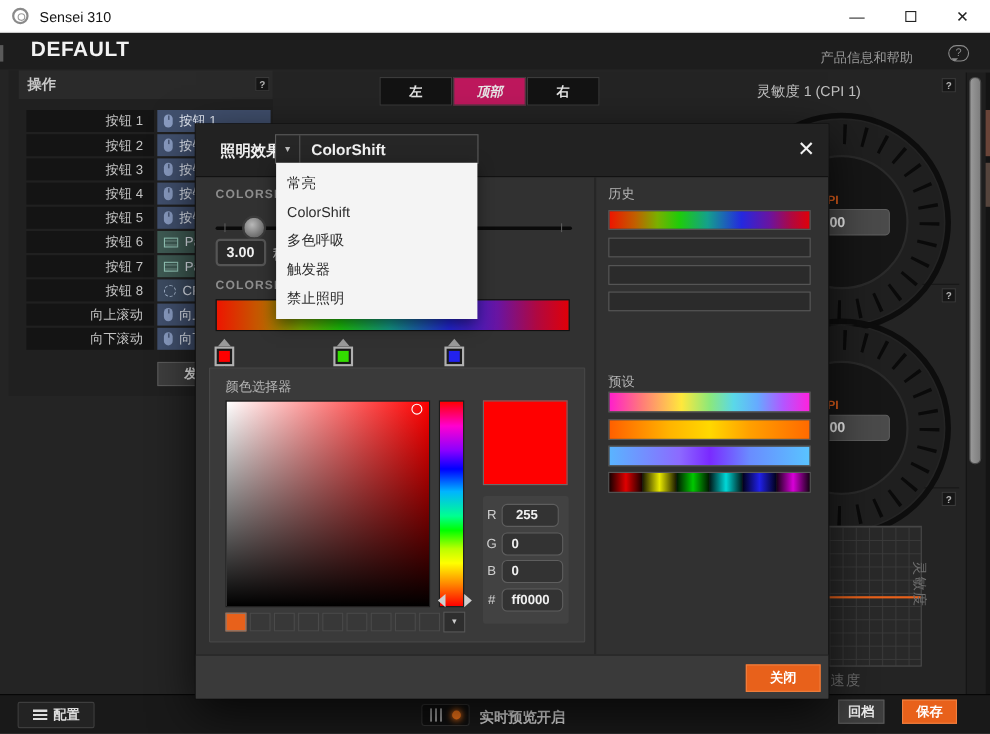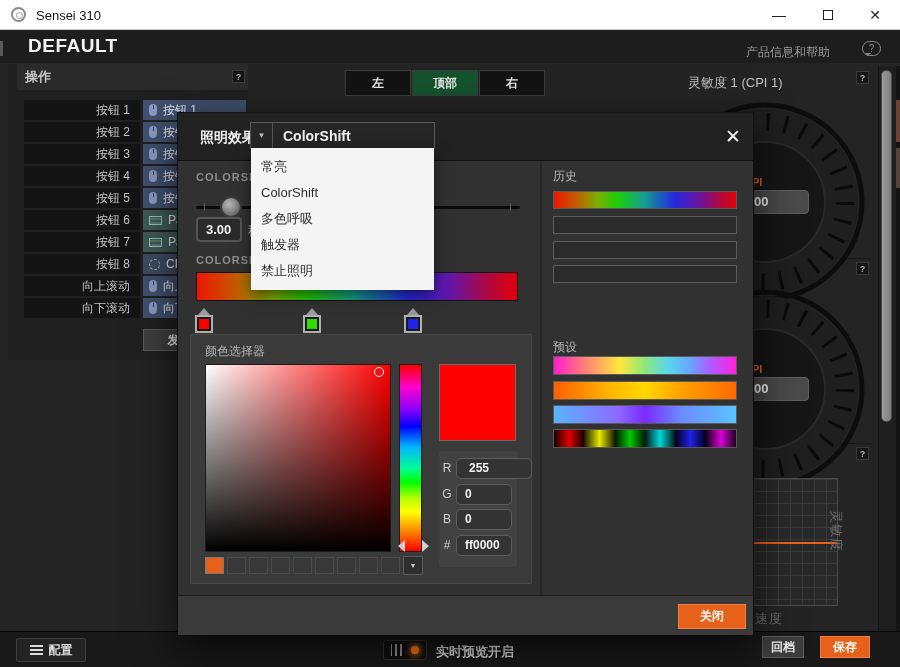--- a/index.html
+++ b/index.html
@@ -18,21 +18,21 @@
   
   .header{left:0;top:30px;width:900px;height:33px;background:#1d1d1d;}
   .edge-accent{left:0;top:41px;width:3px;height:15px;background:#5a5a5a;}
   .profile{left:28px;top:35px;font-size:19px;font-weight:bold;color:#f2f2f2;letter-spacing:.5px;}
   .help-link{left:746px;top:44px;font-size:12px;color:#9a9a9a;}
   .bubble{left:862px;top:41px;width:19px;height:15px;border:1.5px solid #8a8a8a;border-radius:8px;color:#8a8a8a;font-size:10px;text-align:center;line-height:14px;}
   .bubble::after{content:"";position:absolute;left:2px;bottom:-4px;border:3px solid transparent;border-top-color:#8a8a8a;}
 
   
   .tab{top:70px;width:66px;height:26px;background:#131313;border:1px solid #3c3c3c;color:#e8e8e8;font-size:12px;font-weight:bold;text-align:center;line-height:24px;}
-  .tab.sel{background:#14532d;}
+  .tab.sel{background:#be185d;font-style:italic;}
 
   
   .panel{background:#202020;}
   .panel-hd{background:#2a2a2a;color:#c8c8c8;font-size:13px;font-weight:bold;line-height:26px;padding-left:8px;margin-left:9px;}
   .help-ic{width:13px;height:13px;background:#161616;border:1px solid #3a3a3a;color:#b0b0b0;font-size:9px;font-weight:bold;text-align:center;line-height:12px;}
   .lcell{left:16px;width:116px;height:20px;background:#141414;color:#c4c4c4;font-size:12px;text-align:right;line-height:20px;padding-right:10px;}
   .acell{left:135px;width:103px;height:20px;font-size:12px;color:#e6ebf5;line-height:20px;display:flex;align-items:center;gap:6px;padding-left:6px;}
   .c-blue{background:#41506e;}
   .c-teal{background:#3f5b54;}
   .c-cpi{background:#3d4c62;}
@@ -299,21 +299,21 @@
       <div class="abs sv" style="left:14px;top:29px;width:186px;height:188px;">
         <span class="abs sv-ring" style="left:168px;top:2px;"></span>
       </div>
       <div class="abs hue" style="left:208px;top:29px;width:23px;height:188px;"></div>
       <span class="abs hue-tri-r" style="left:201px;top:205px;"></span>
       <span class="abs hue-tri-l" style="left:231px;top:205px;"></span>
       <div class="abs preview" style="left:248px;top:29px;width:77px;height:77px;"></div>
 
       <div class="abs rgb-panel" style="left:248px;top:116px;width:78px;height:116px;">
         <span class="abs fld-lab" style="left:1px;top:10px;">R</span>
-        <div class="abs fld" style="left:17px;top:7px;width:76px;height:21px;padding-left:12px;">255</div>
+        <div class="abs fld" style="left:17px;top:7px;width:52px;height:21px;padding-left:12px;">255</div>
         <span class="abs fld-lab" style="left:1px;top:36px;">G</span>
         <div class="abs fld" style="left:17px;top:33px;width:56px;height:21px;">0</div>
         <span class="abs fld-lab" style="left:1px;top:61px;">B</span>
         <div class="abs fld" style="left:17px;top:58px;width:56px;height:21px;">0</div>
         <span class="abs fld-lab" style="left:1px;top:87px;">#</span>
         <div class="abs fld" style="left:17px;top:84px;width:56px;height:21px;">ff0000</div>
       </div>
 
       <div class="abs swatch filled" style="left:14px;top:222px;"></div>
       <div class="abs swatch" style="left:36px;top:222px;"></div>

